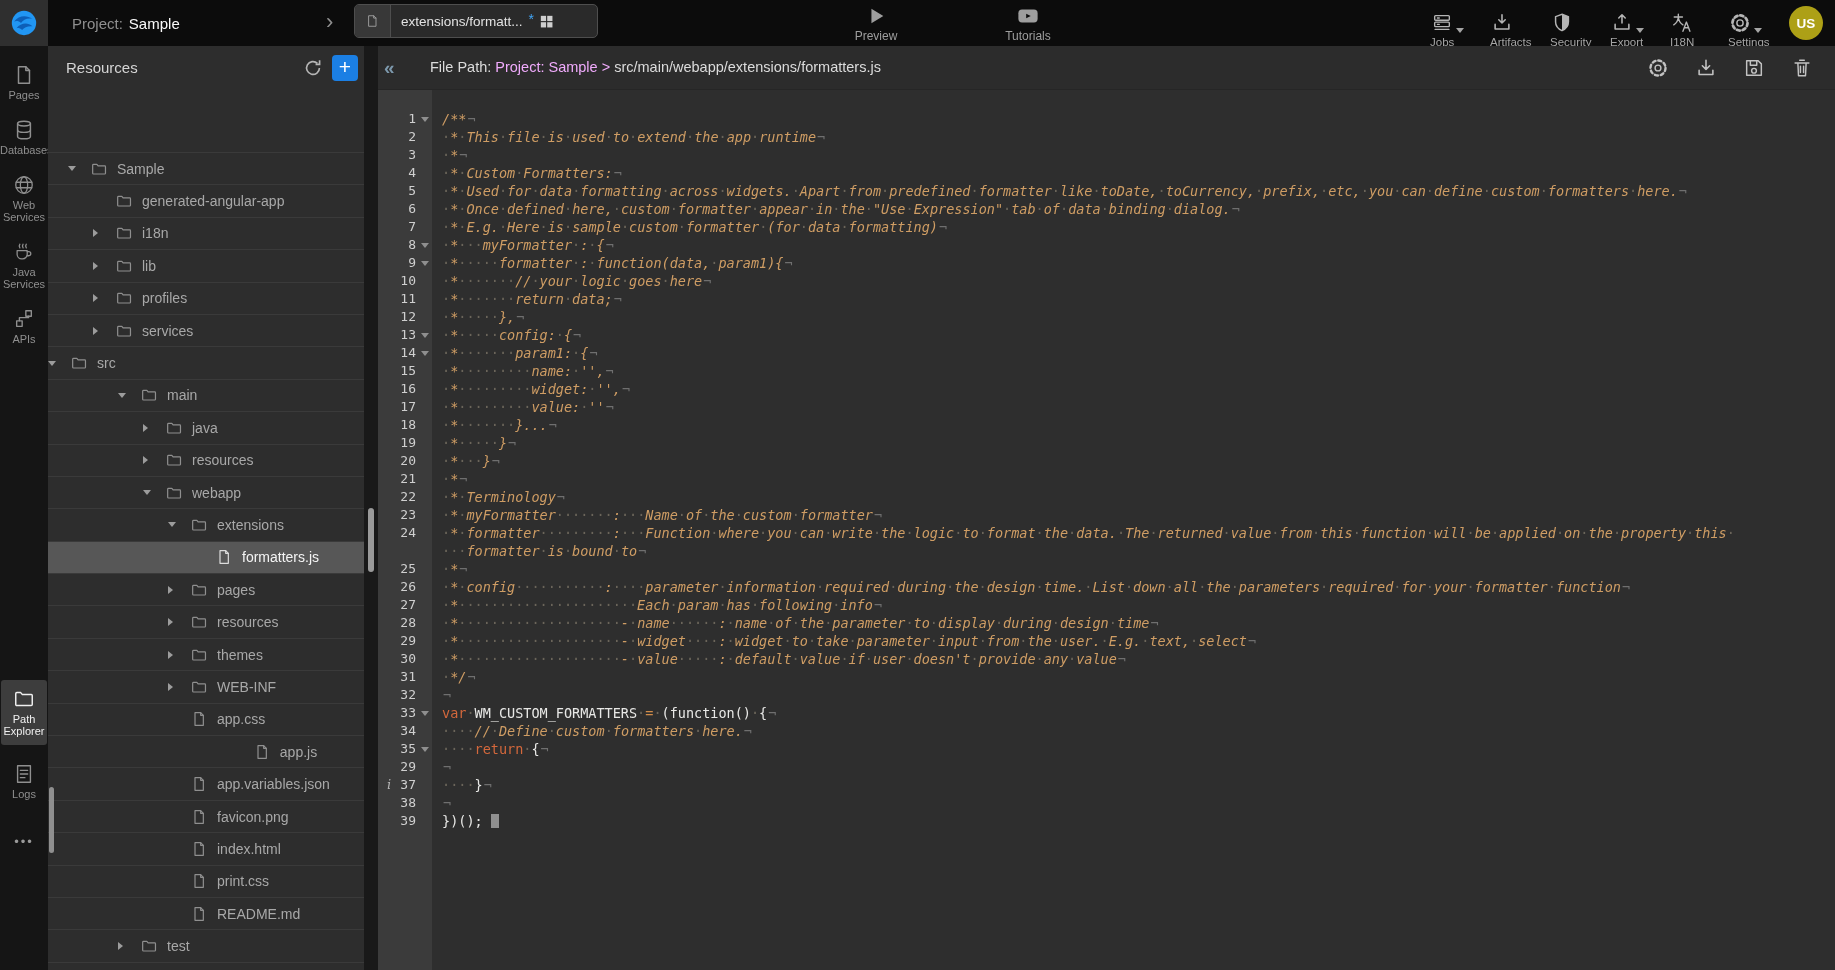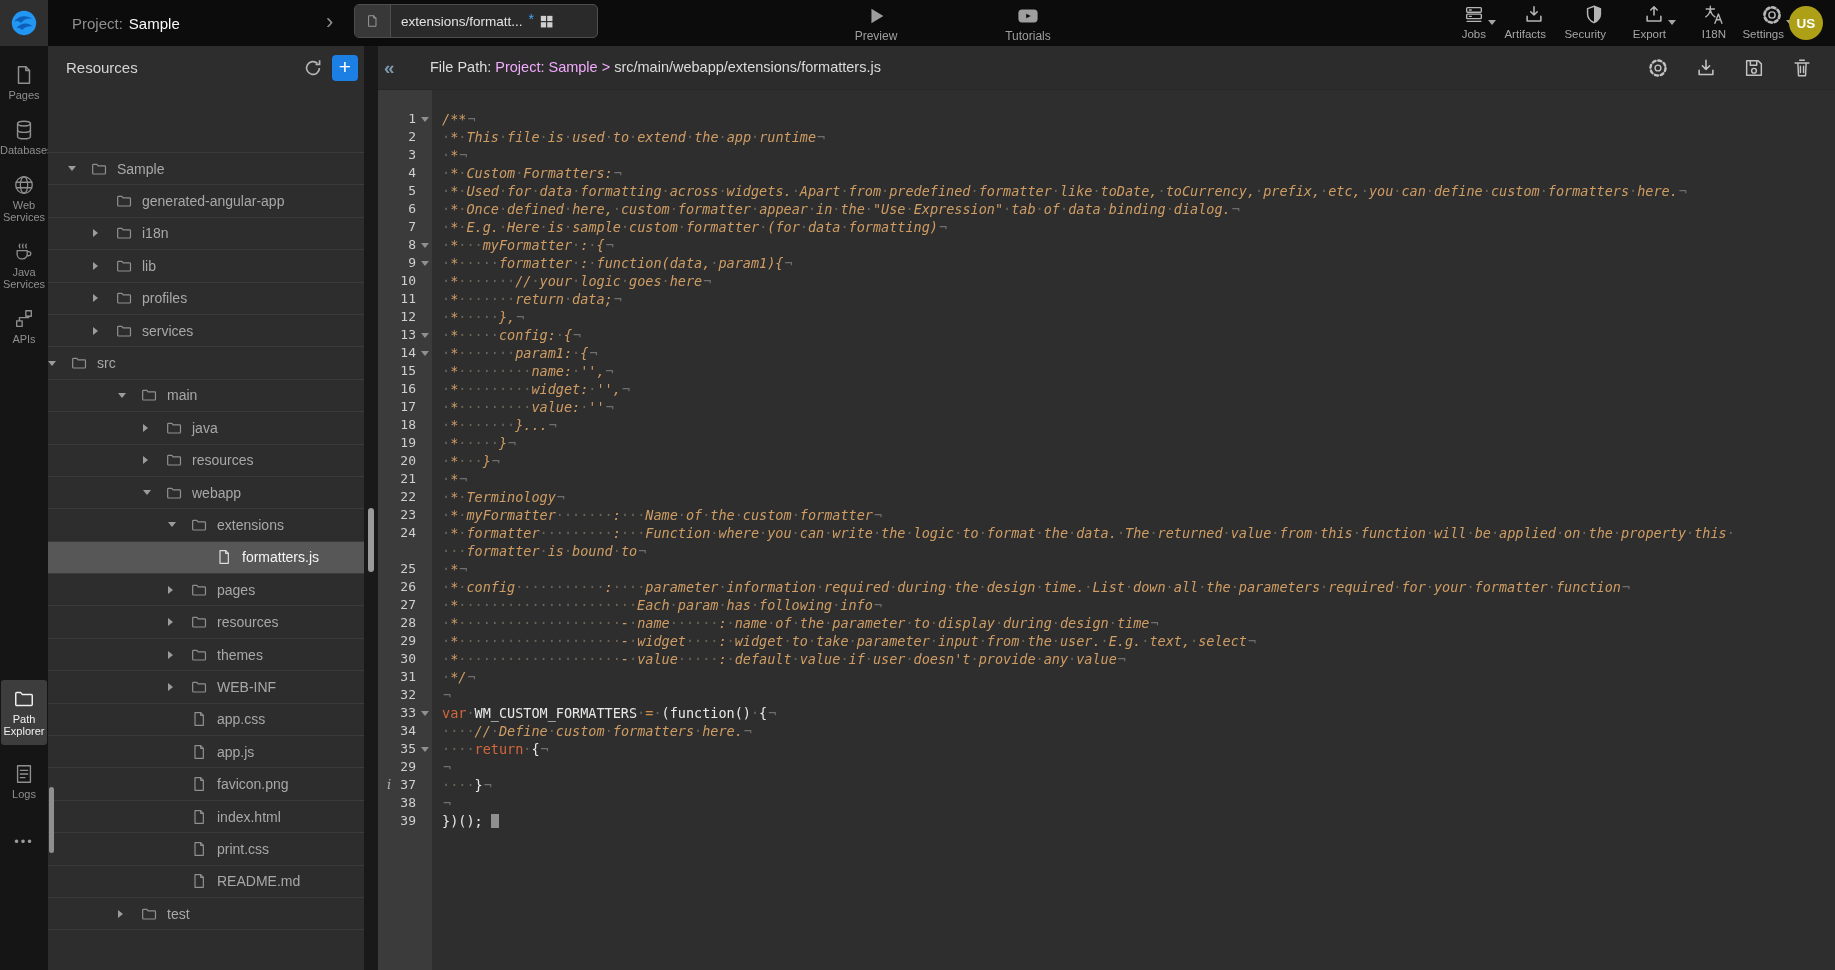--- a/index.html
+++ b/index.html
@@ -19,21 +19,21 @@
   #file-tab{position:absolute;left:354px;top:4px;width:244px;height:34px;background:#2a2a2a;
             border:1px solid #4e4e4e;border-radius:5px;display:flex;align-items:center;overflow:hidden;}
   #file-tab .ticon{width:36px;height:100%;background:#383838;border-right:1px solid #4e4e4e;
             display:flex;align-items:center;justify-content:center;color:#9e9e9e;}
   #file-tab .tlabel{color:#e2e2e2;font-size:13.5px;padding:0 6px 0 10px;white-space:nowrap;}
   #file-tab .dirty{color:#42a5f5;font-size:14px;margin-right:4px;margin-top:-4px;}
   #file-tab .grid{width:17px;height:17px;color:#cfcfcf;margin-right:10px;}
   .center-item{position:absolute;top:5px;width:64px;display:flex;flex-direction:column;align-items:center;cursor:pointer;}
   .center-item .cicon{height:22px;width:24px;color:#9e9e9e;display:flex;align-items:center;justify-content:center;}
   .center-item .clabel{margin-top:2px;font-size:12px;color:#9e9e9e;}
-  .menu-item{position:absolute;top:4px;width:56px;display:flex;flex-direction:column;align-items:flex-end;cursor:pointer;}
+  .menu-item{position:absolute;top:12px;width:56px;display:flex;flex-direction:column;align-items:flex-start;cursor:pointer;}
   .menu-item .micon{position:relative;height:22px;width:24px;color:#b5b5b5;}
   .menu-item .mlabel{margin-top:2px;font-size:11.5px;color:#a5a5a5;white-space:nowrap;}
   .mchev{position:absolute;right:-10px;bottom:1px;width:0;height:0;border-left:4px solid transparent;
          border-right:4px solid transparent;border-top:5px solid #a5a5a5;}
   #avatar{position:absolute;left:1789px;top:6px;width:34px;height:34px;border-radius:50%;
           display:flex;align-items:center;justify-content:center;color:#fff;font-size:13.5px;font-weight:bold;cursor:pointer;}
 
   
   #rail{position:absolute;left:0;top:46px;width:48px;height:924px;background:#151515;}
   .rail-item{width:48px;display:flex;flex-direction:column;align-items:center;padding-top:18px;cursor:pointer;}
@@ -491,29 +491,39 @@
         <div class="trow" style="padding-left: 120px;">
           <span class="arr"></span>
           <span class="nicon">
             <svg viewBox="0 0 24 24" width="100%" height="100%" fill="none" stroke="currentColor" stroke-width="1.8" stroke-linecap="round" stroke-linejoin="round">
               <path d="M6 2.5h8.5l4 4V21.5H6z"></path>
               <path d="M14.5 2.5v4h4"></path>
             </svg>
           </span>
           <span class="nlabel">app.css</span>
         </div>
-        <div class="trow" style="padding-left: 120px;">
+        <div class="trow" style="padding-left: 72px; justify-content: center;">
           <span class="arr"></span>
           <span class="nicon">
             <svg viewBox="0 0 24 24" width="100%" height="100%" fill="none" stroke="currentColor" stroke-width="1.8" stroke-linecap="round" stroke-linejoin="round">
               <path d="M6 2.5h8.5l4 4V21.5H6z"></path>
               <path d="M14.5 2.5v4h4"></path>
             </svg>
           </span>
           <span class="nlabel">app.js</span>
+        </div>
+        <div class="trow" style="padding-left: 120px;">
+          <span class="arr"></span>
+          <span class="nicon">
+            <svg viewBox="0 0 24 24" width="100%" height="100%" fill="none" stroke="currentColor" stroke-width="1.8" stroke-linecap="round" stroke-linejoin="round">
+              <path d="M6 2.5h8.5l4 4V21.5H6z"></path>
+              <path d="M14.5 2.5v4h4"></path>
+            </svg>
+          </span>
+          <span class="nlabel">app.variables.json</span>
         </div>
         <div class="trow" style="padding-left: 120px;">
           <span class="arr"></span>
           <span class="nicon">
             <svg viewBox="0 0 24 24" width="100%" height="100%" fill="none" stroke="currentColor" stroke-width="1.8" stroke-linecap="round" stroke-linejoin="round">
               <path d="M6 2.5h8.5l4 4V21.5H6z"></path>
               <path d="M14.5 2.5v4h4"></path>
             </svg>
           </span>
           <span class="nlabel">favicon.png</span>

